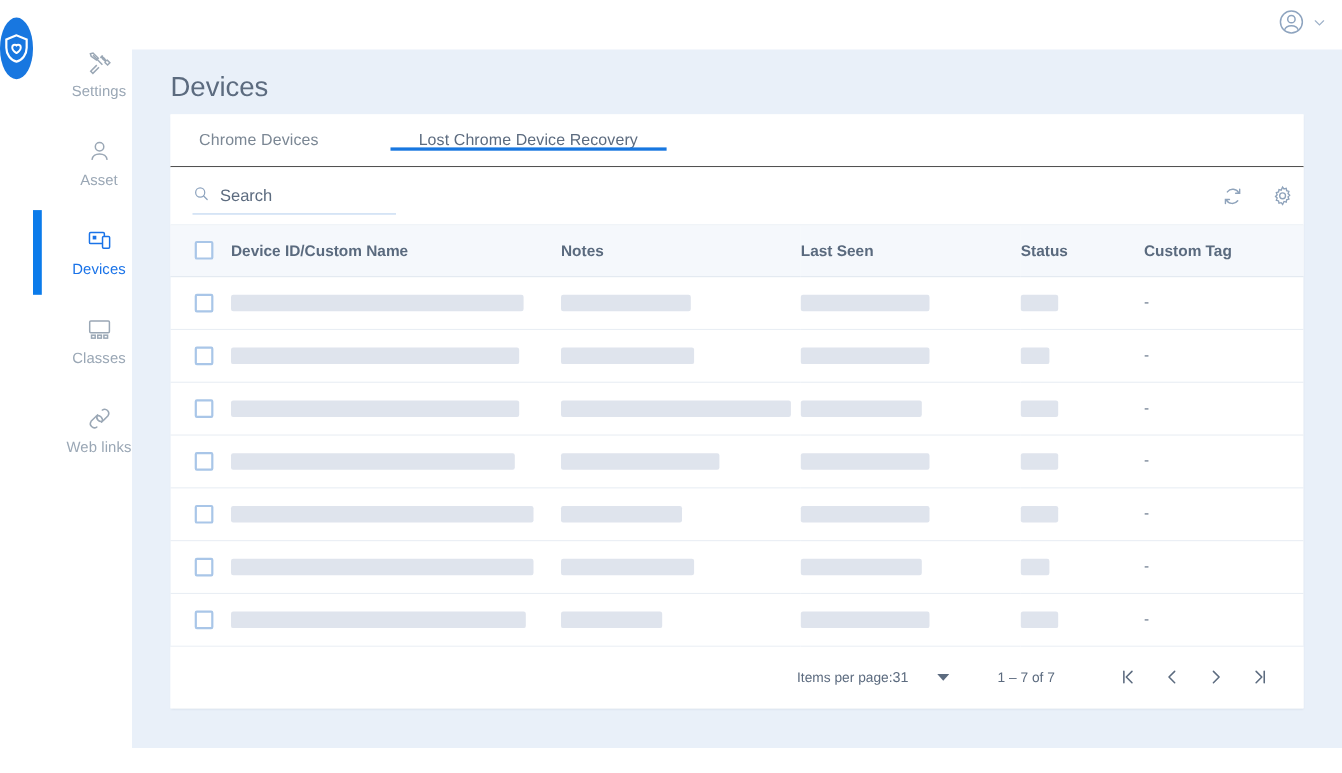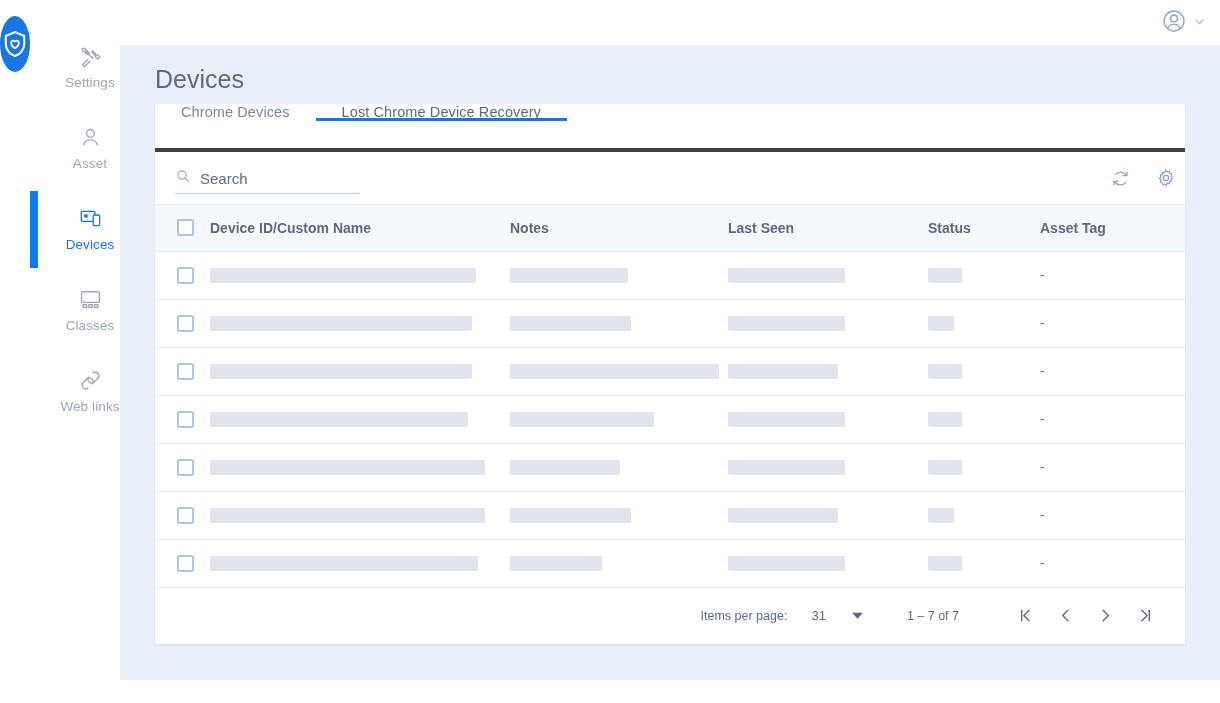--- a/index.html
+++ b/index.html
@@ -59,22 +59,22 @@
     font-size: 25px; color: #5c6b7f; font-weight: 400;
     padding-top: 20px; padding-bottom: 10px; padding-left: 0;
   }
 
   
   .card {
     background: #ffffff; width: 1030px;
     box-shadow: 0 1px 2px rgba(40,60,90,.10);
   }
   .tabs {
-    height: 48px; display: flex; align-items: flex-start;
-    border-bottom: 4px solid #404040; background: #fff;
+    height: 48px; display: flex; align-items: center;
+    border-bottom: 1px solid #404040; background: #fff; gap: 39px;
   }
   .tab {
     min-width: 160px; padding: 0 26px;
     display: flex; align-items: center; justify-content: center;
     font-size: 14.5px; color: #7b8794; cursor: pointer;
     position: relative; letter-spacing: .1px;
   }
   .tab.active { color: #5c6b7f; }
   .tab.active::after {
     content: ""; position: absolute; left: 0; right: 0; bottom: -1px;
@@ -127,21 +127,21 @@
   }
   .skel { height: 15px; border-radius: 2px; background: #dfe4ed; }
   .dash { font-size: 14px; color: #6b7a8d; }
 
   
   .paginator {
     height: 56px; display: flex; align-items: center; justify-content: flex-end;
     gap: 0; padding-right: 20px; background: #fff;
     font-size: 12.5px; color: #5c6b7f;
   }
-  .ipp-label { margin-right: 24px; }
+  .ipp-label { margin-right: 0; }
   .ipp-value { margin-right: 26px; font-size: 13px; }
   .ipp-arrow { margin-right: 44px; color: #5c6b7f; cursor: pointer; display:flex; }
   .range { margin-right: 46px; }
   .pg-btn {
     width: 40px; height: 40px; display: flex; align-items: center; justify-content: center;
     cursor: pointer; color: #5c6b7f;
   }
 </style>
 </head>
 <body>
@@ -280,21 +280,21 @@
         <table>
           <thead>
             <tr>
               <th class="c-check">
                 <span class="cbox"></span>
               </th>
               <th class="c-name">Device ID/Custom Name</th>
               <th class="c-notes">Notes</th>
               <th class="c-seen">Last Seen</th>
               <th class="c-status">Status</th>
-              <th class="c-asset">Asset Tag</th>
+              <th class="c-asset">Custom Tag</th>
             </tr>
           </thead>
           <tbody id="tbody">
               <tr>
                 <td class="c-check">
                   <span class="cbox"></span>
                 </td>
                 <td class="c-name">
                   <div class="skel" style="width: 266px;"></div>
                 </td>

